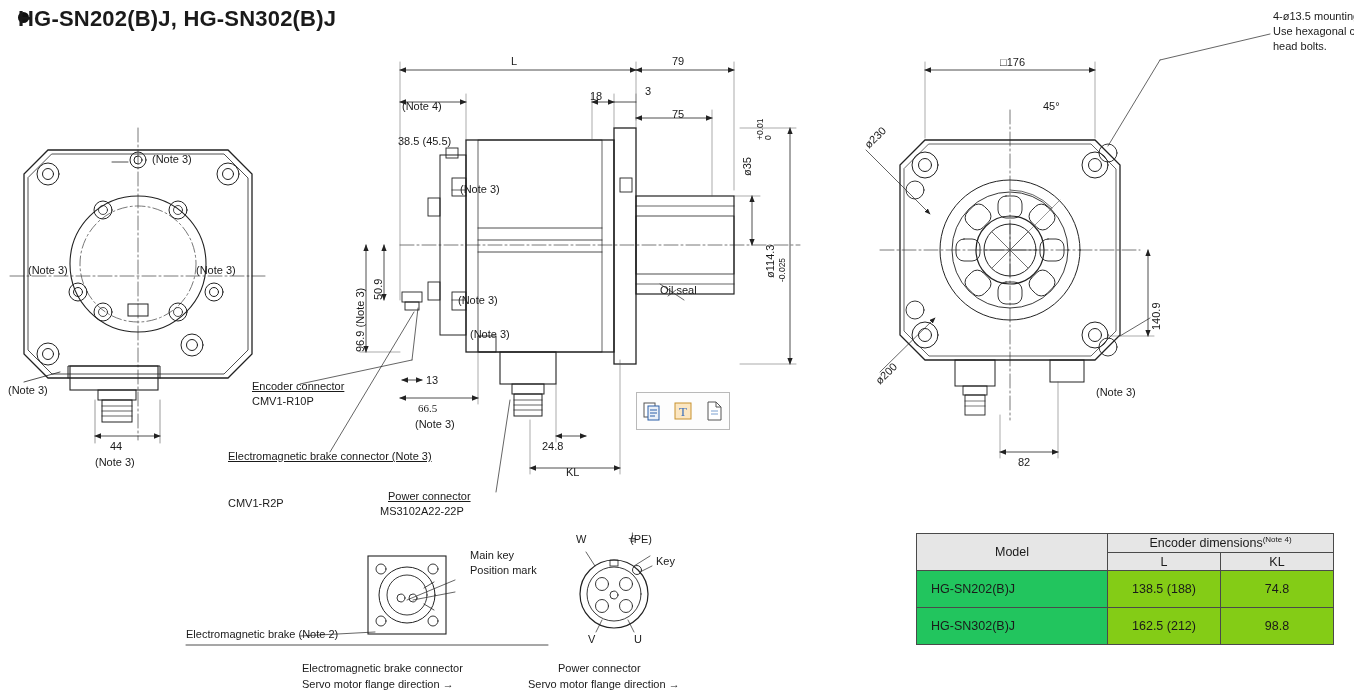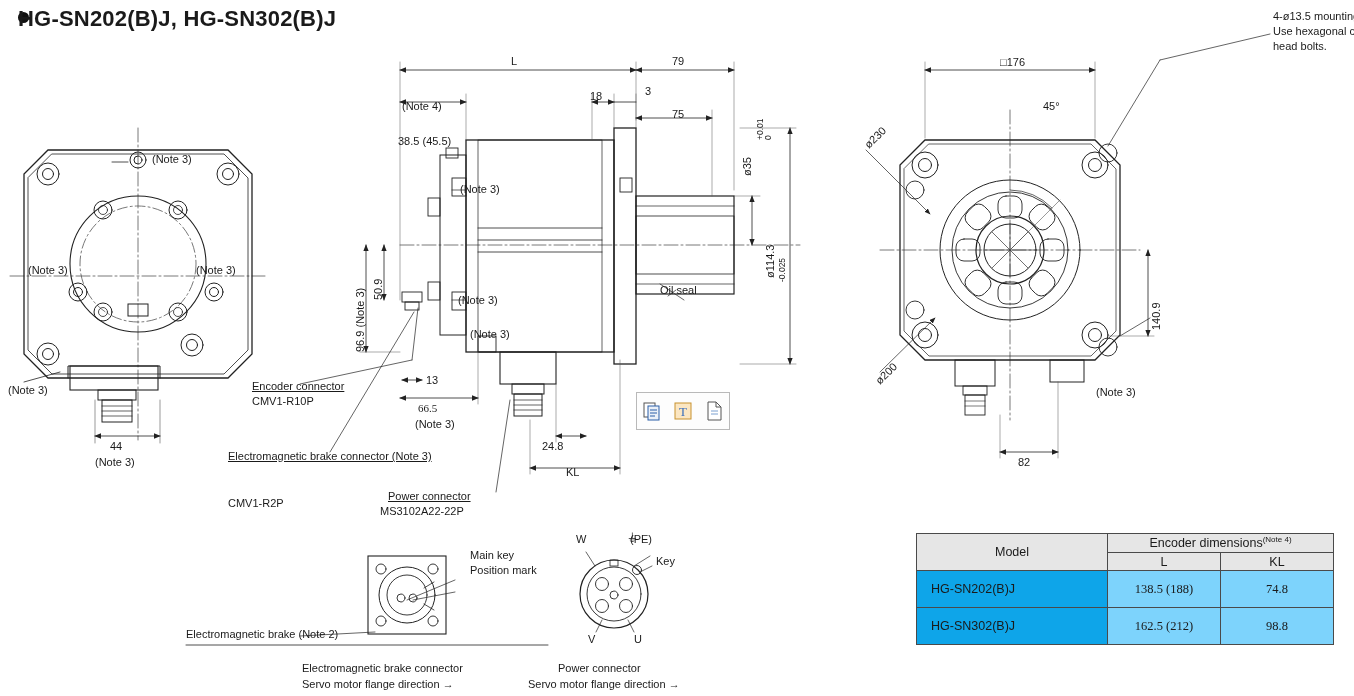--- a/index.html
+++ b/index.html
@@ -16,22 +16,22 @@
   .u{text-decoration:underline;}
   .title{position:absolute;left:18px;top:6px;font-size:22px;font-weight:bold;letter-spacing:.2px;}
   .bullet{position:absolute;left:18px;top:12px;width:11px;height:11px;border-radius:50%;background:#111;}
   svg{position:absolute;left:0;top:0;}
   
   .dimtable{position:absolute;left:916px;top:533px;border-collapse:collapse;font-size:12.5px;}
   .dimtable th,.dimtable td{border:1px solid #4a4a4a;text-align:center;}
   .dimtable th{background:#e6e6e6;font-weight:normal;}
   .dimtable .modelcol{width:188px;height:34px;margin-left:48px;}
   .dimtable .subcol{width:110px;}
-  .dimtable td.model{background:#0ea5e9;text-align:left;padding-left:14px;height:34px;}
-  .dimtable td.val{background:#7dd3fc;height:34px;font-family:Liberation Serif, serif;}
+  .dimtable td.model{background:#22c55e;text-align:left;padding-left:14px;height:34px;}
+  .dimtable td.val{background:#84cc16;height:34px;}
   .sup{font-size:8px;vertical-align:super;}
   
   .iconbox{position:absolute;left:636px;top:392px;width:92px;height:36px;background:#fdfdfd;border:1px solid #b9b9b9;display:flex;align-items:center;justify-content:space-around;}
   .iconbox .ic{width:20px;height:22px;position:relative;}
 </style>
 </head>
 <body>
 
 <div class="bullet"></div>
 <div class="title">HG-SN202(B)J, HG-SN302(B)J</div>

